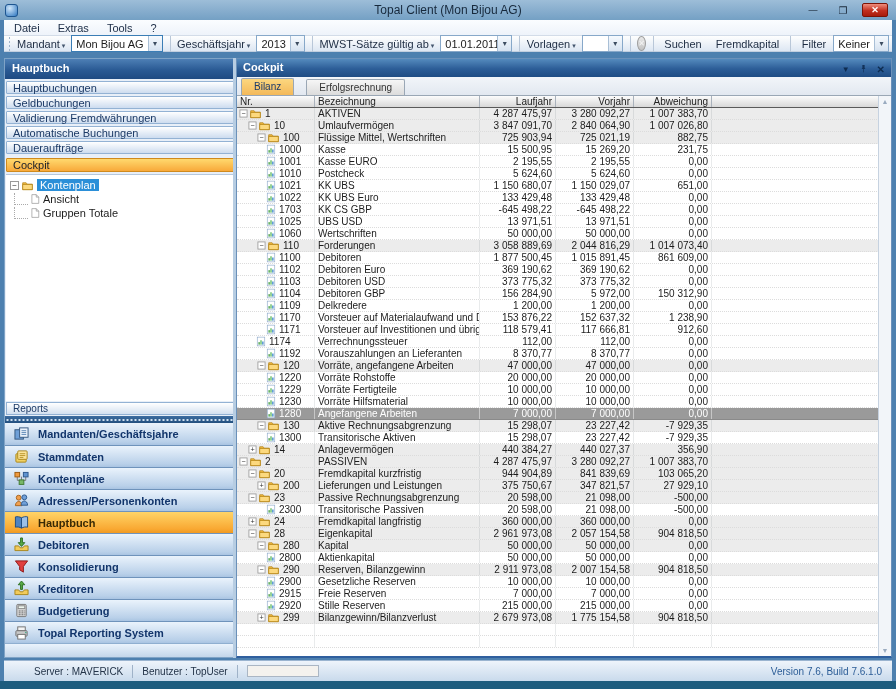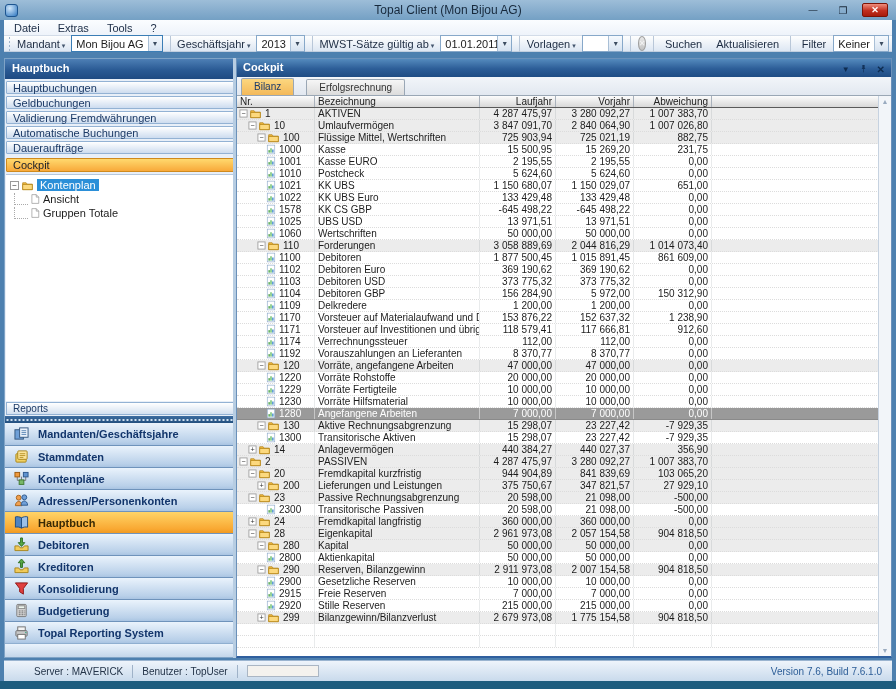--- a/index.html
+++ b/index.html
@@ -165,21 +165,21 @@
   <span class="tb-sep"></span>
   <span class="tb-label">Vorlagen</span>
   <span class="combo" style="width:80px">
     <span class="combo-text"></span>
     <span class="combo-btn"></span>
   </span>
   <span class="tb-sep"></span>
   <span class="round-btn"></span>
   <span class="tb-sep"></span>
   <span class="tb-btn">Suchen</span>
-  <span class="tb-btn">Aktualisieren</span>
+  <span class="tb-btn">Fremdkapital</span>
   <span class="tb-sep"></span>
   <span class="tb-btn" style="padding-right:4px">Filter</span>
   <span class="combo" style="width:100px">
     <span class="combo-text">Keiner</span>
     <span class="combo-btn"></span>
   </span>
 </div>
 
 <div id="sidebar">
   <div id="sb-header">Hauptbuch</div>
@@ -284,33 +284,33 @@
           <svg viewBox="0 0 16 16" width="17" height="15" xmlns="http://www.w3.org/2000/svg">
             <path d="M9 1v5h2.5L8 10 4.5 6H7V1z" fill="#57aa46" stroke="#2e6e22"></path>
             <path d="M1 9.5h4l1.5 2h3l1.5-2h4v5H1z" fill="#f2cb5a" stroke="#a8841a"></path>
           </svg>
         </span>
         <span class="label">Debitoren</span>
       </div>
       <div class="nav-btn">
         <span class="nav-icon">
           <svg viewBox="0 0 16 16" width="17" height="15" xmlns="http://www.w3.org/2000/svg">
+            <path d="M1.5 2h13L10 8v6l-4-2.5V8z" fill="#e04040" stroke="#8c1616"></path>
+          </svg>
+        </span>
+        <span class="label">Konsolidierung</span>
+      </div>
+      <div class="nav-btn">
+        <span class="nav-icon">
+          <svg viewBox="0 0 16 16" width="17" height="15" xmlns="http://www.w3.org/2000/svg">
             <path d="M7 9V4H4.5L8 0l3.5 4H9v5z" fill="#57aa46" stroke="#2e6e22"></path>
             <path d="M1 9.5h4l1.5 2h3l1.5-2h4v5H1z" fill="#f2cb5a" stroke="#a8841a"></path>
           </svg>
         </span>
         <span class="label">Kreditoren</span>
-      </div>
-      <div class="nav-btn">
-        <span class="nav-icon">
-          <svg viewBox="0 0 16 16" width="17" height="15" xmlns="http://www.w3.org/2000/svg">
-            <path d="M1.5 2h13L10 8v6l-4-2.5V8z" fill="#e04040" stroke="#8c1616"></path>
-          </svg>
-        </span>
-        <span class="label">Konsolidierung</span>
       </div>
       <div class="nav-btn">
         <span class="nav-icon">
           <svg viewBox="0 0 16 16" width="17" height="15" xmlns="http://www.w3.org/2000/svg">
             <rect x="3" y="1.5" width="10" height="13" rx="1" fill="#d8d8d8" stroke="#777"></rect>
             <rect x="4.5" y="3" width="7" height="3" fill="#eef6ee" stroke="#888"></rect>
             <path d="M5 8.5h2M8 8.5h2M11 8.5h1M5 10.5h2M8 10.5h2M11 10.5h1M5 12.5h2M8 12.5h2M11 12.5h1" stroke="#666"></path>
           </svg>
         </span>
         <span class="label">Budgetierung</span>
@@ -503,21 +503,21 @@
       <div class="trow leaf">
         <span class="cell c-nr" style="padding-left: 29px;">
           <span class="icon">
             <svg viewBox="0 0 16 16" width="10" height="11" xmlns="http://www.w3.org/2000/svg">
               <rect x="2" y="1" width="12" height="14" fill="#fff" stroke="#8aa6c8"></rect>
               <rect x="4" y="9" width="2" height="4" fill="#3a9a3a"></rect>
               <rect x="7" y="6" width="2" height="7" fill="#58b858"></rect>
               <rect x="10" y="8" width="2" height="5" fill="#2e7dc8"></rect>
             </svg>
           </span>
-          <span>1578</span>
+          <span>1703</span>
         </span>
         <span class="cell c-name">KK CS GBP</span>
         <span class="cell c-lauf">-645 498,22</span>
         <span class="cell c-vor">-645 498,22</span>
         <span class="cell c-abw">0,00</span>
         <span class="cell c-fill"></span>
       </div>
       <div class="trow leaf">
         <span class="cell c-nr" style="padding-left: 29px;">
           <span class="icon">
@@ -691,21 +691,21 @@
           </span>
           <span>1171</span>
         </span>
         <span class="cell c-name">Vorsteuer auf Investitionen und übrige...</span>
         <span class="cell c-lauf">118 579,41</span>
         <span class="cell c-vor">117 666,81</span>
         <span class="cell c-abw">912,60</span>
         <span class="cell c-fill"></span>
       </div>
       <div class="trow leaf">
-        <span class="cell c-nr" style="padding-left: 29px;">
+        <span class="cell c-nr" style="padding-left: 19px;">
           <span class="icon">
             <svg viewBox="0 0 16 16" width="10" height="11" xmlns="http://www.w3.org/2000/svg">
               <rect x="2" y="1" width="12" height="14" fill="#fff" stroke="#8aa6c8"></rect>
               <rect x="4" y="9" width="2" height="4" fill="#3a9a3a"></rect>
               <rect x="7" y="6" width="2" height="7" fill="#58b858"></rect>
               <rect x="10" y="8" width="2" height="5" fill="#2e7dc8"></rect>
             </svg>
           </span>
           <span>1174</span>
         </span>

